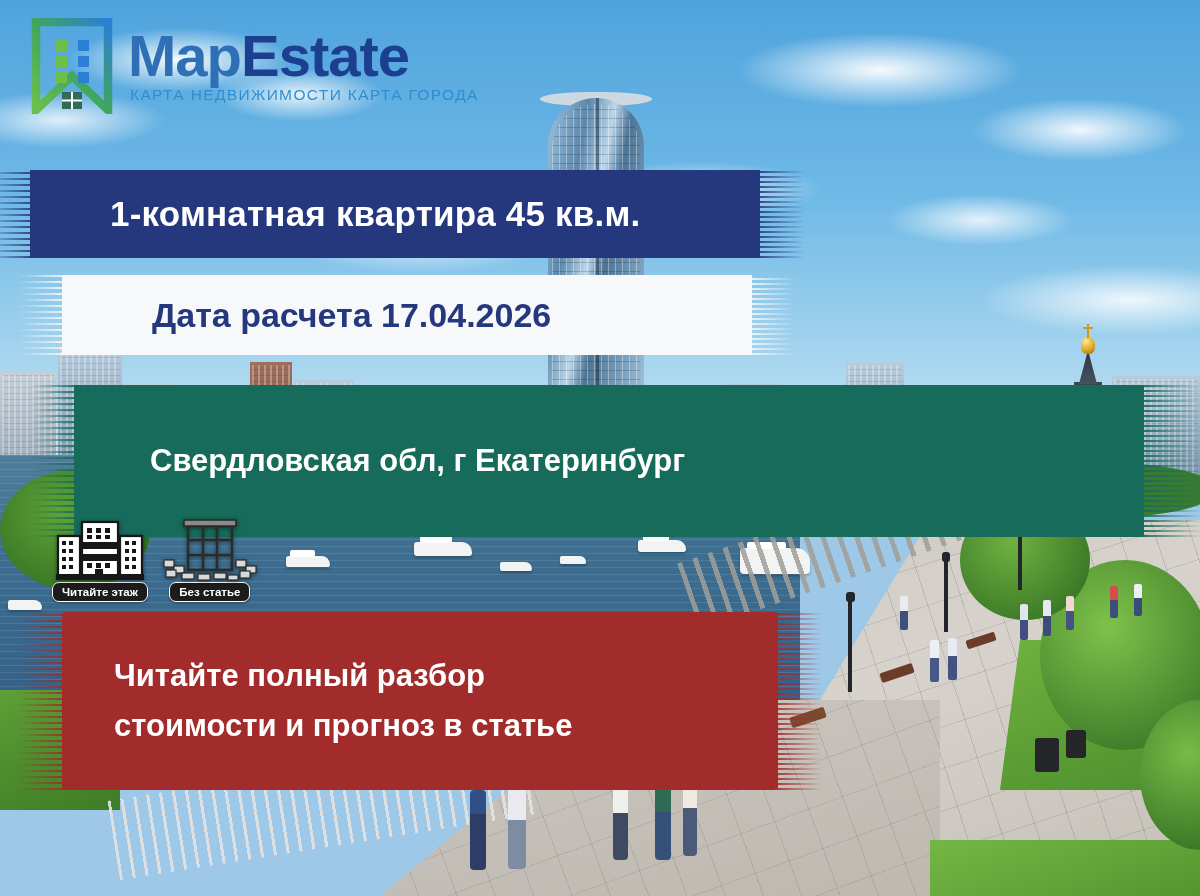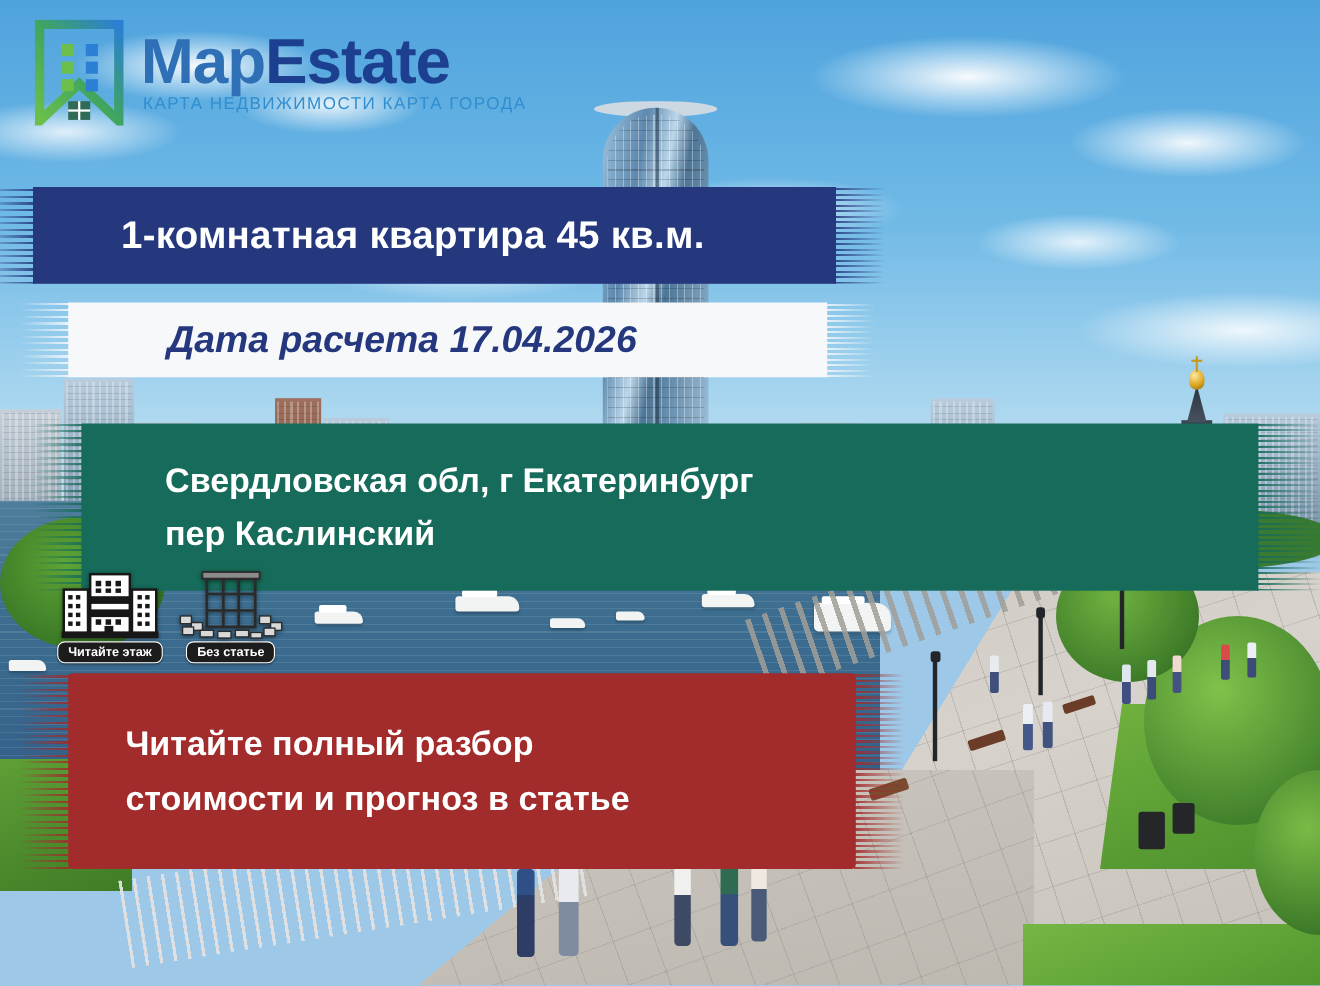--- a/index.html
+++ b/index.html
@@ -184,21 +184,21 @@
     -webkit-mask-image:linear-gradient(90deg,rgba(0,0,0,0),rgba(0,0,0,.9));
     mask-image:linear-gradient(90deg,rgba(0,0,0,0),rgba(0,0,0,.9));
   }
   #banner-blue .frayR{
     background:repeating-linear-gradient(0deg,#25387e 0 2px,rgba(37,56,126,0) 2px 5px);
     -webkit-mask-image:linear-gradient(270deg,rgba(0,0,0,0),rgba(0,0,0,.9));
     mask-image:linear-gradient(270deg,rgba(0,0,0,0),rgba(0,0,0,.9));
   }
   #banner-blue .txt{ color:#fff; font-size:35px; font-weight:700; padding-left:80px; letter-spacing:.2px; }
 
-  #banner-white{ left:62px; top:275px; width:690px; height:68px;font-style:italic; }
+  #banner-white{ left:62px; top:275px; width:690px; height:80px; }
   #banner-white .core{ background:#f6f8fa; }
   #banner-white .frayL{
     background:repeating-linear-gradient(0deg,#f6f8fa 0 2px,rgba(246,248,250,0) 2px 6px);
     -webkit-mask-image:linear-gradient(90deg,rgba(0,0,0,0),rgba(0,0,0,.9));
     mask-image:linear-gradient(90deg,rgba(0,0,0,0),rgba(0,0,0,.9));
   }
   #banner-white .frayR{
     background:repeating-linear-gradient(0deg,#f6f8fa 0 2px,rgba(246,248,250,0) 2px 5px);
     -webkit-mask-image:linear-gradient(270deg,rgba(0,0,0,0),rgba(0,0,0,.9));
     mask-image:linear-gradient(270deg,rgba(0,0,0,0),rgba(0,0,0,.9));
@@ -394,21 +394,20 @@
 </div>
 
 <div class="banner" id="banner-green">
   <div class="brush">
     <div class="core"></div>
       <div class="frayL"></div>
       <div class="frayR"></div>
   </div>
   <div class="txt">
     <div>Свердловская обл, г Екатеринбург</div>
-    <div>пер Каслинский</div>
   </div>
 </div>
 
 <div class="banner" id="banner-red">
   <div class="brush">
     <div class="core"></div>
       <div class="frayL"></div>
       <div class="frayR"></div>
   </div>
   <div class="txt">

